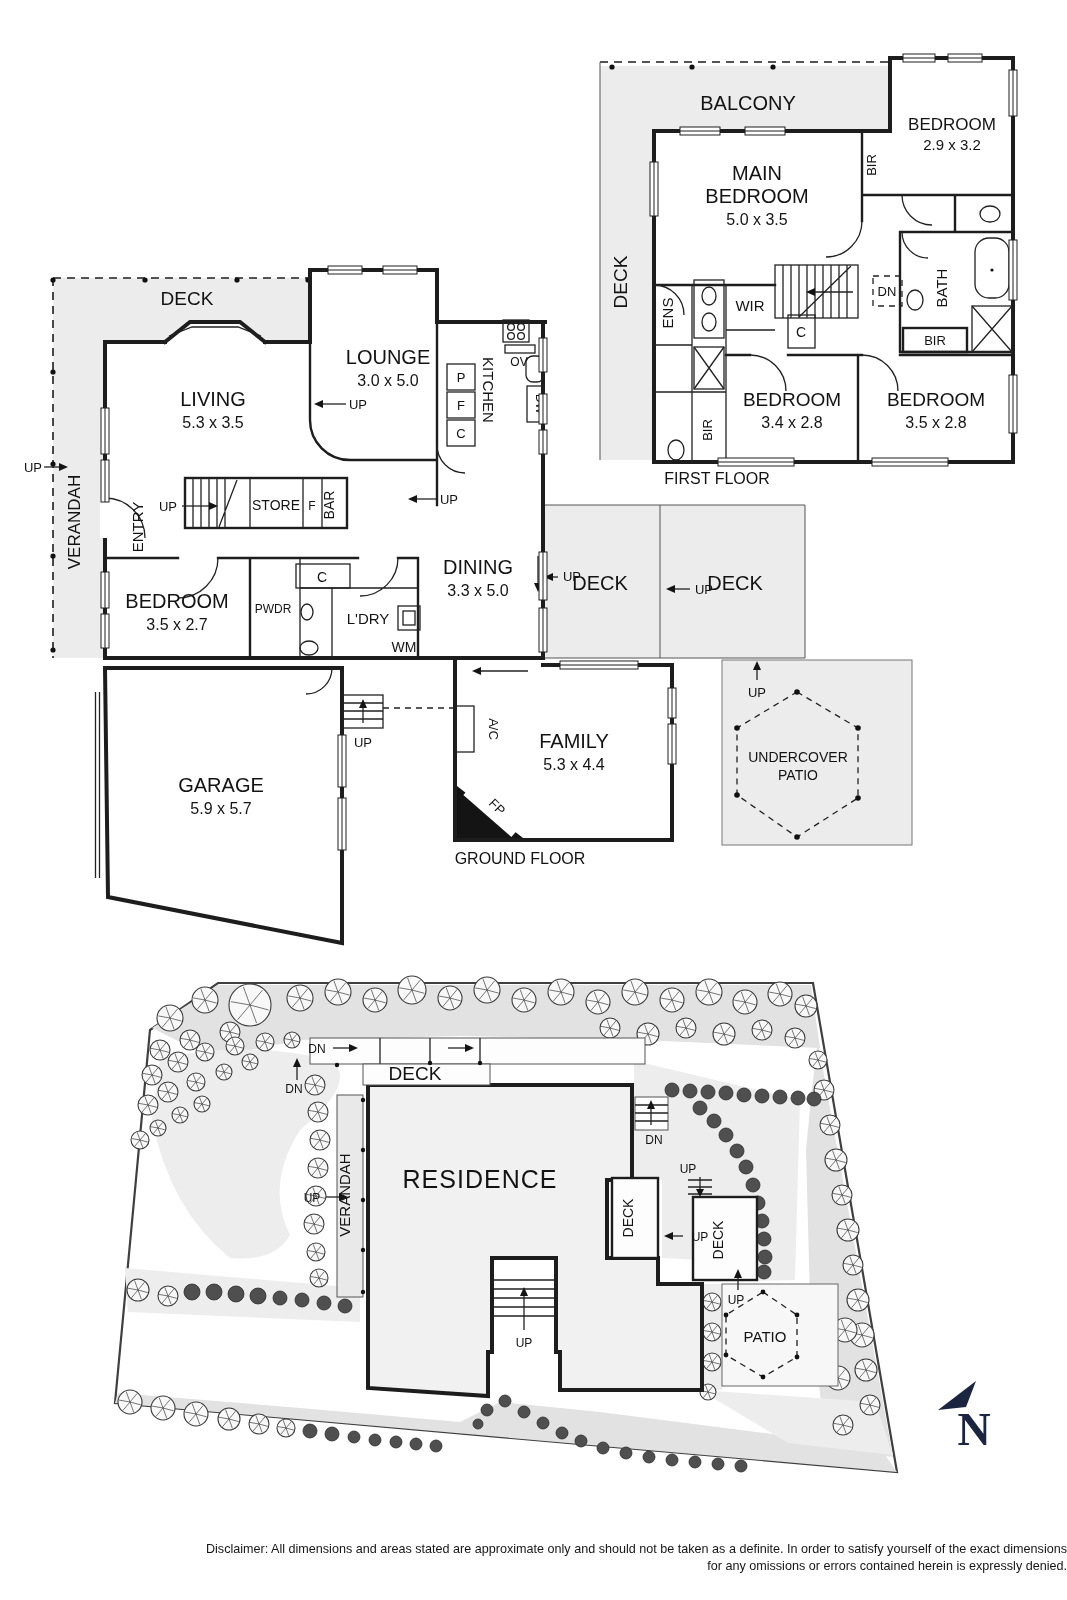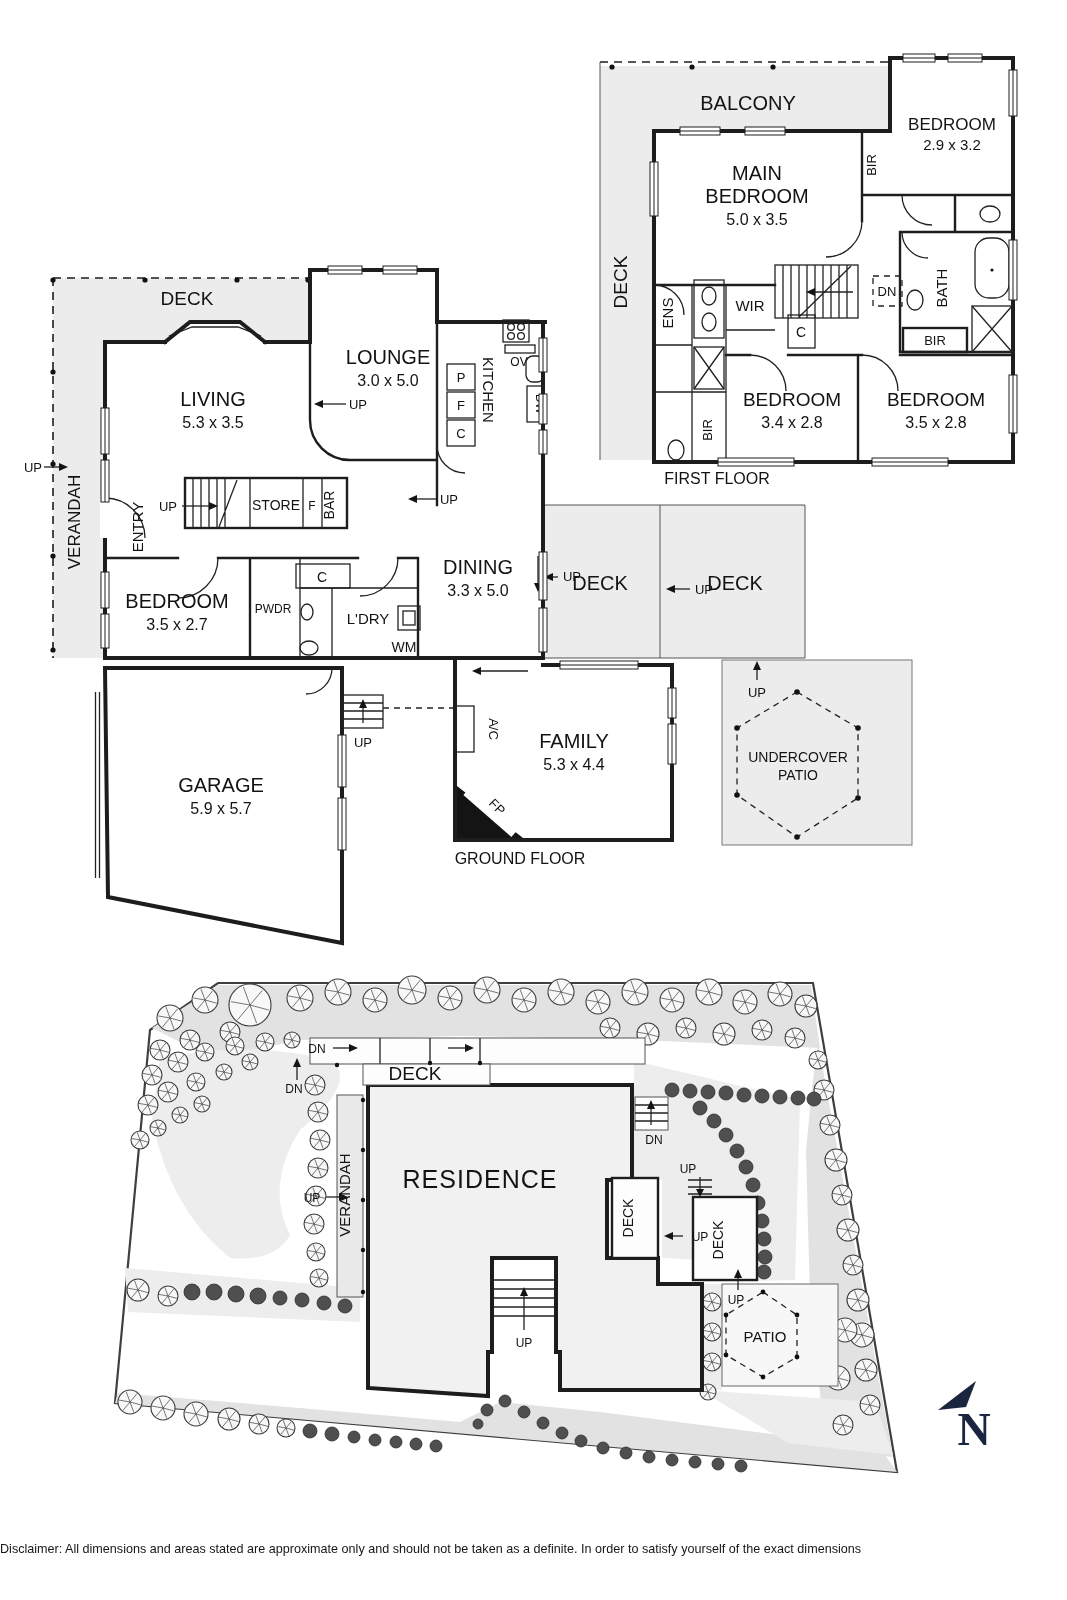--- a/index.html
+++ b/index.html
@@ -17,21 +17,21 @@
   .band{fill:#e2e2e2;stroke:none;}
   .lawn{fill:#ededed;stroke:none;}
   .house{fill:#f1f1f1;stroke:#1d1d1d;stroke-width:4;stroke-linejoin:miter;}
   .white{fill:#fdfdfd;stroke:#555;stroke-width:1;}
   .dot{fill:#111;stroke:none;}
   .blk{fill:#141414;stroke:none;}
   .lbl{font-family:"Liberation Sans",sans-serif;fill:#131313;text-anchor:middle;}.f12{font-size:12px}.f13{font-size:13px}.f14{font-size:14px}
   .f15{font-size:15px}.f16{font-size:16px}.f17{font-size:17px}.f19{font-size:19px}
   .f20{font-size:20px}.f25{font-size:25px;letter-spacing:1px}
   .north{font-family:"Liberation Serif",serif;font-weight:bold;font-size:46px;fill:#1b2540;text-anchor:middle;}
-  #disclaimer{position:absolute;left:0;top:1541px;width:1067px;text-align:left;
+  #disclaimer{position:absolute;left:0;top:1541px;width:1067px;text-align:right;
       font-size:12.6px;line-height:1.36;color:#161616;}
 </style>
 </head>
 <body>
 
 <div id="stage">
 <svg width="1067" height="1600" viewBox="0 0 1067 1600">
 
   <g>
     <path class="white" d="M150,1030 L218,983 L813,983 L897,1472 L115,1403 Z" style="stroke:#3f3f3f;stroke-width:2.2;fill:#ffffff"></path>
@@ -1161,14 +1161,15 @@
         </g>
         <g>
           <rect x="338" y="798" width="8" height="52" fill="#ffffff" stroke="#1e1e1e" stroke-width="1"></rect>
           <line x1="342" y1="798" x2="342" y2="850" stroke="#1e1e1e" stroke-width="1"></line>
         </g>
       </g>
 </svg>
 
 <div id="disclaimer">
   <div>Disclaimer: All dimensions and areas stated are approximate only and should not be taken as a definite. In order to satisfy yourself of the exact dimensions</div>
+  <div>for any omissions or errors contained herein is expressly denied.</div>
 </div>
 </div>
 
 </body></html>

